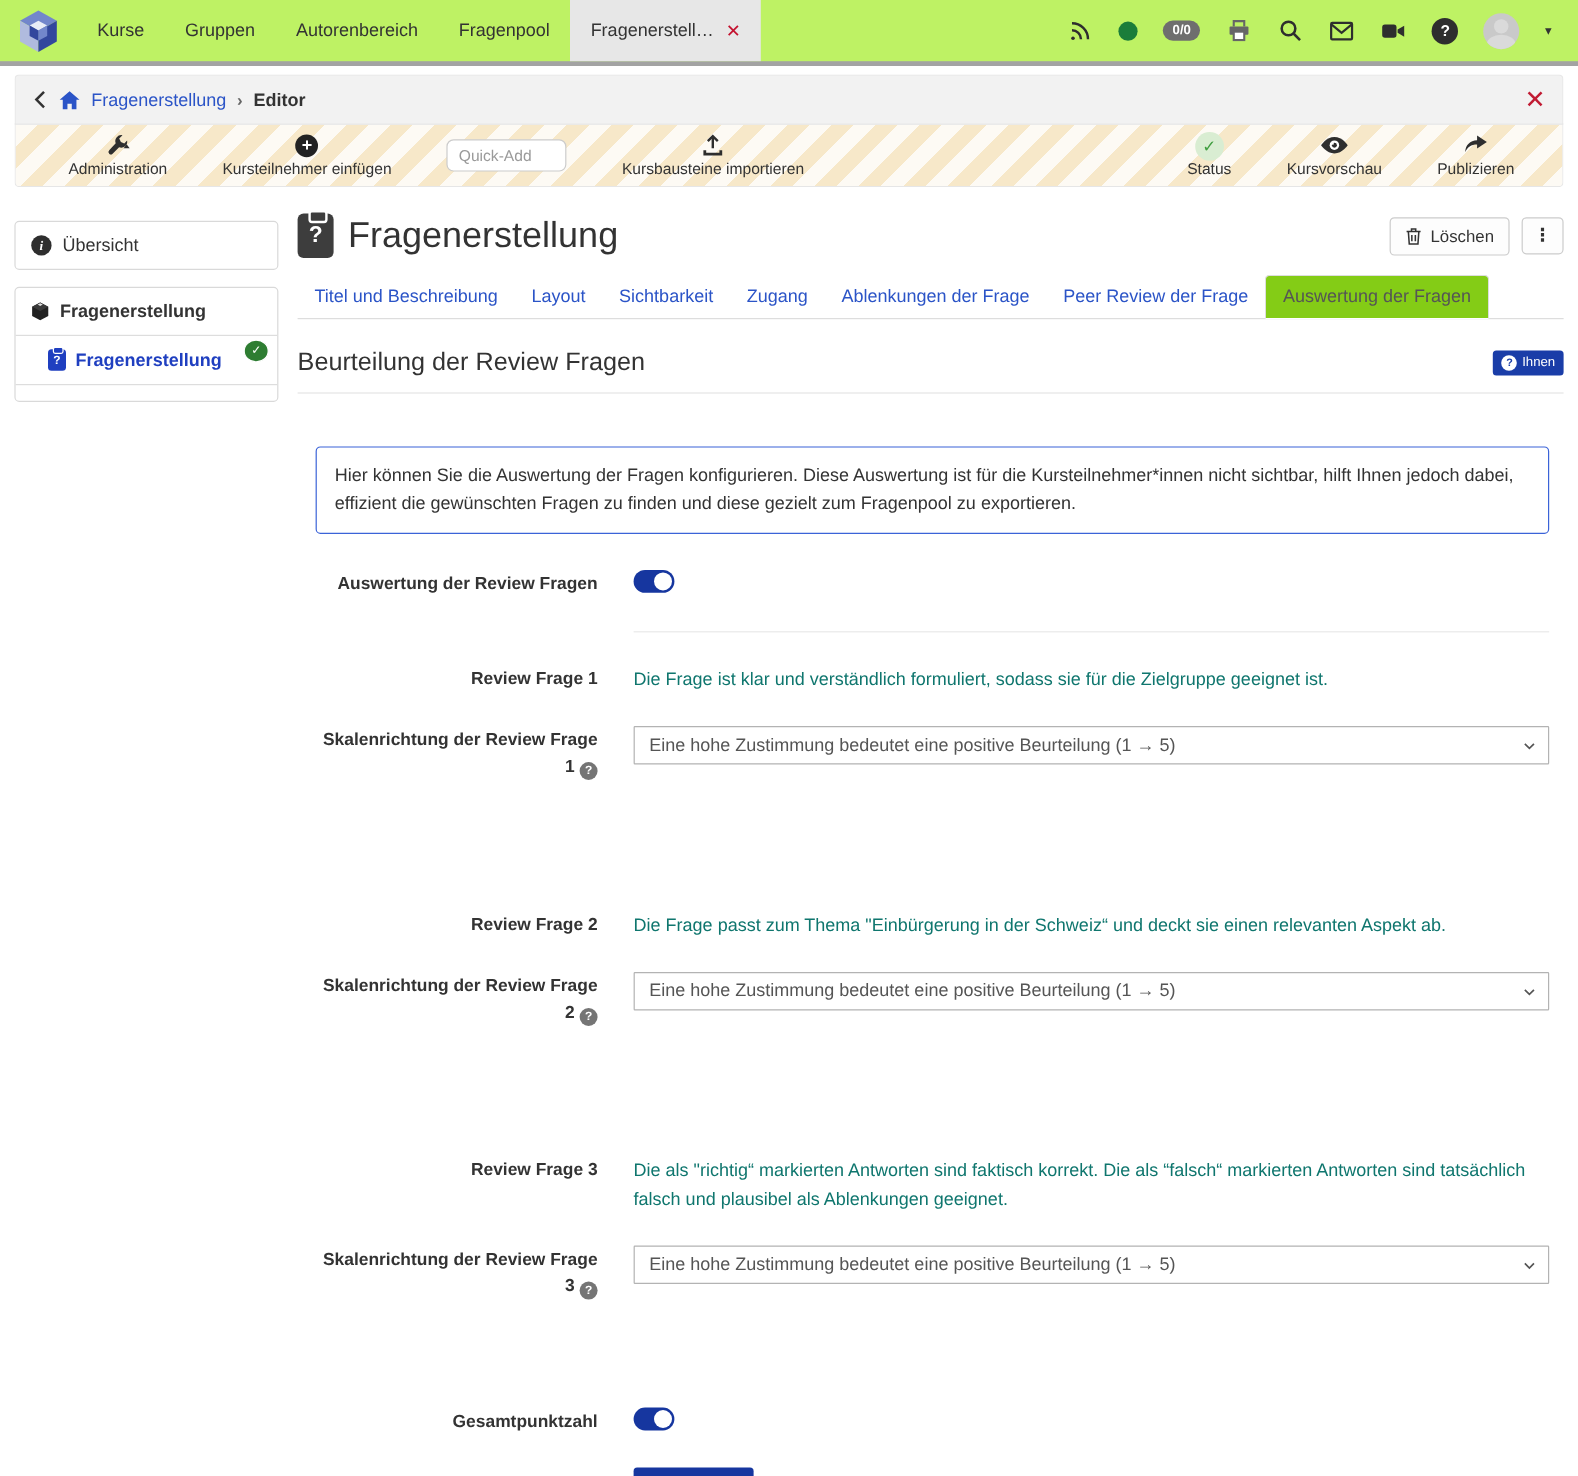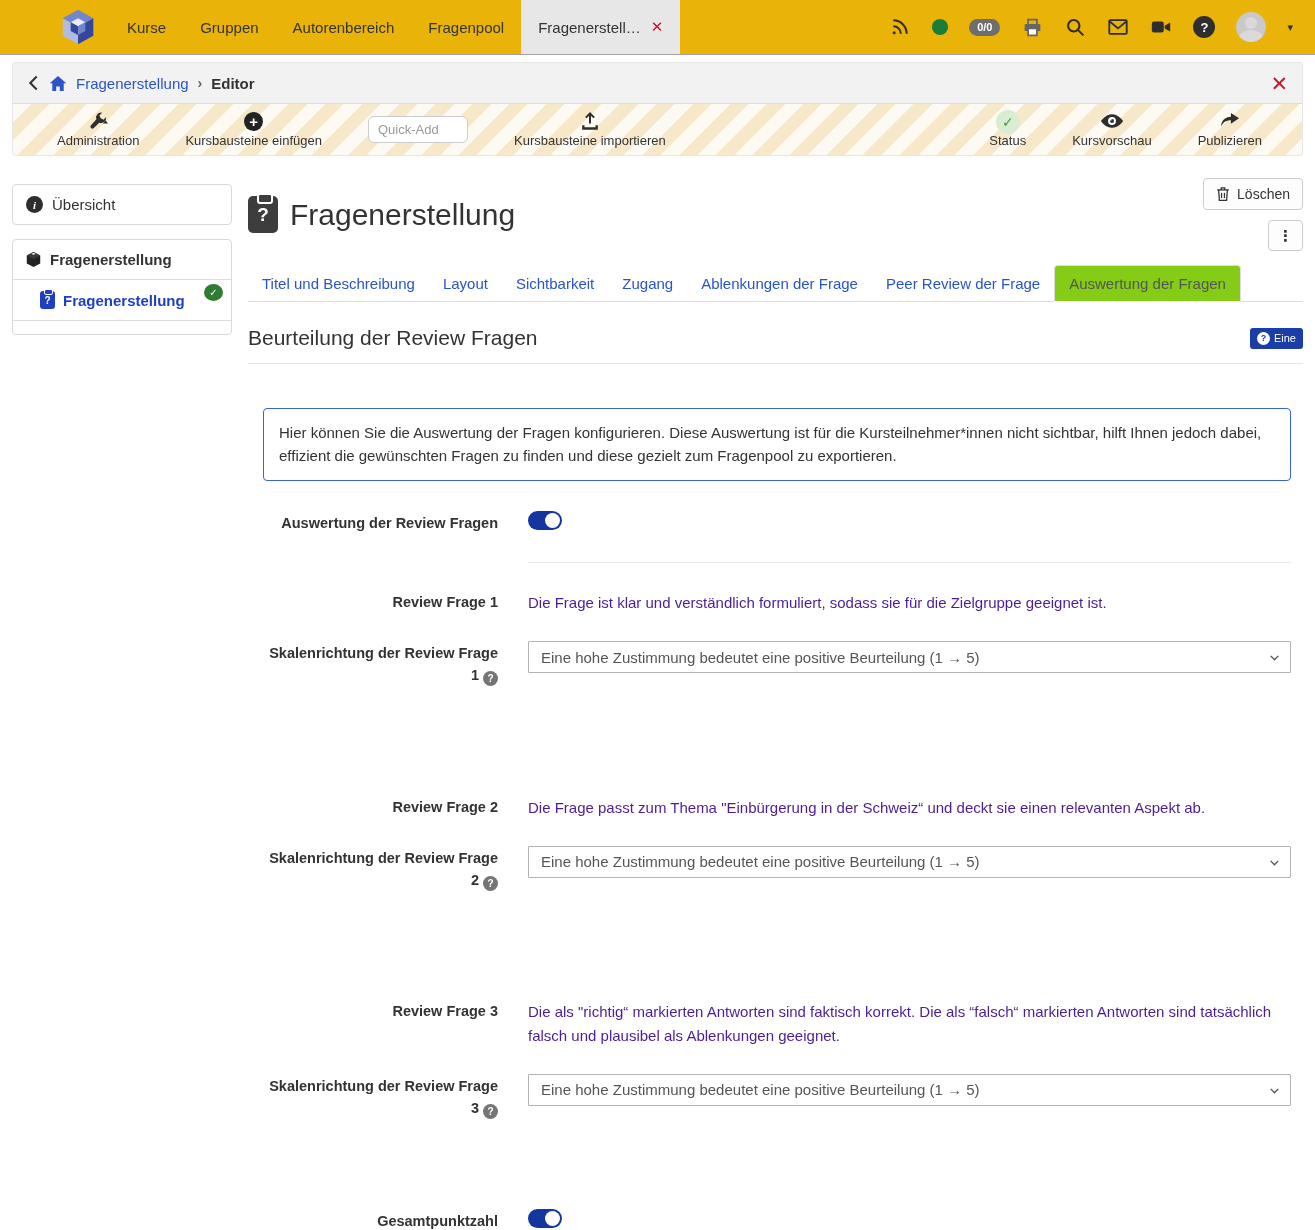--- a/index.html
+++ b/index.html
@@ -3,22 +3,22 @@
 <meta charset="utf-8">
 <style>
   * { box-sizing: border-box; margin: 0; padding: 0; }
   html,body { width:1315px; }
   body {
     font-family: "Liberation Sans", "DejaVu Sans", sans-serif;
     background:#fff; color:#333; font-size:14px;
     width:1315px; min-height:1230px; overflow-x:hidden;
   }
   
-  .navbar { height:55px; background:#eab308; border-bottom:1px solid #a3a3a3;
-            display:flex; align-items:stretch;padding-left:46px; }
+  .navbar { height:55px; background:#bef264; border-bottom:4px solid #a3a3a3;
+            display:flex; align-items:stretch; }
   .nav-logo { width:64px; display:flex; align-items:center; justify-content:center; }
   .nav-links { display:flex; align-items:stretch; }
   .nav-link { display:flex; align-items:center; padding:0 17px; font-size:15px; color:#333; cursor:pointer; }
   .nav-tab-active { display:flex; align-items:center; gap:10px; padding:0 17px; background:#e7e7e7; font-size:15px; color:#333; cursor:pointer; }
   .tab-close { color:#c4122f; font-weight:bold; font-size:15px; cursor:pointer; }
   .nav-right { margin-left:auto; display:flex; align-items:center; gap:21px; padding-right:22px; }
   .nav-ico { width:22px; height:22px; display:flex; align-items:center; justify-content:center; }
   .green-dot { width:16px; height:16px; border-radius:50%; background:#1b7d3a; }
   .pill-badge { background:#6e6e6e; color:#fff; font-size:11px; font-weight:bold;
                 border-radius:10px; padding:3px 8px; line-height:1; }
@@ -79,21 +79,21 @@
 
   
   .main { flex:1; margin-left:16px; margin-top:22px; min-width:0; }
   .title-row { display:flex; align-items:center; }
   .title-left { display:flex; align-items:center; gap:12px; }
   .title-icon { position:relative; width:30px; height:37px; background:#3d3d3d; border-radius:5px; flex:none;
                 display:flex; align-items:center; justify-content:center; color:#fff; font-size:19px; font-weight:bold; }
   .title-icon::before { content:""; position:absolute; top:-3px; left:9px; width:12px; height:7px;
                         background:#3d3d3d; border:2px solid #fff; border-radius:3px; }
   h1.page-title { font-size:30px; font-weight:400; color:#333; }
-  .title-actions { margin-left:auto; display:flex; gap:10px; align-items:flex-end;flex-direction:column; }
+  .title-actions { margin-left:auto; display:flex; gap:10px; align-items:flex-start; }
   .btn-light { display:flex; align-items:center; gap:7px; background:#fdfdfd; border:1px solid #ccc;
                border-radius:4px; padding:7px 12px; font-size:14px; color:#333; cursor:pointer; font-family:inherit; }
   .btn-kebab { background:#fdfdfd; border:1px solid #ccc; border-radius:4px; padding:7px 9px;
                font-size:15px; font-weight:bold; color:#333; cursor:pointer; line-height:1; font-family:inherit; }
 
   .tabs { display:flex; align-items:flex-end; border-bottom:1px solid #ddd; margin-top:14px; }
   .tab { padding:9px 14px; font-size:15px; color:#2b54c7; cursor:pointer; white-space:nowrap; }
   .tab.active { color:#555; background:#84cc16; border:1px solid #ddd; border-bottom:1px solid #fff;
                 border-radius:4px 4px 0 0; margin-bottom:-1px; }
 
@@ -110,21 +110,21 @@
   .form { margin-top:30px; }
   .frow { display:flex; align-items:flex-start; }
   .flabel { width:250px; flex:none; text-align:right; font-weight:bold; font-size:14.5px; color:#333;
             line-height:1.5; padding-top:2px; }
   .ffield { flex:1; margin-left:30px; margin-right:12px; min-width:0; }
   .toggle { width:34px; height:19px; background:#16369f; border-radius:10px; position:relative;
             cursor:pointer; display:inline-block; }
   .toggle::after { content:""; position:absolute; right:2px; top:2px; width:15px; height:15px;
                    border-radius:50%; background:#fff; }
   .field-divider { border:none; border-top:1px solid #e9e9e9; margin:27px 12px 27px 280px; }
-  .qtext { font-size:15px; color:#4c1d95; line-height:1.55; padding-top:1px; }
+  .qtext { font-size:15px; color:#0f766e; line-height:1.55; padding-top:1px; }
   .qhelp { display:inline-flex; width:15px; height:15px; border-radius:50%; background:#757575; color:#fff;
            font-size:10px; font-weight:bold; align-items:center; justify-content:center;
            vertical-align:-2px; margin-left:4px; cursor:pointer; }
   .select { position:relative; height:32px; border:1px solid #b3b3b3; border-radius:1px; background:#fff;
             display:flex; align-items:center; padding:0 30px 0 12px; font-size:15px; color:#555; cursor:pointer; }
   .select .chev { position:absolute; right:9px; top:9px; }
   .qrow { margin-bottom:27px; }
   .group-gap { height:108px; }
   .btn-primary { background:#16369f; color:#fff; border:none; border-radius:3px; padding:9px 16px;
                  font-size:15px; cursor:pointer; font-family:inherit; }
@@ -216,21 +216,21 @@
           <path d="M22.5 7.2a6 6 0 0 1-8 6.8L8 20.5a2.4 2.4 0 1 1-3.4-3.4L11.1 10a6 6 0 0 1 6.8-8l-3.3 3.3 1.7 3.4 3.4 1.7z" fill="#2e2e2e"></path>
           <path d="M21 21l3-4 3 4z" transform="translate(-2,-6)" fill="#2e2e2e"></path>
         </svg>
       </span>
       <span class="tool-label">Administration</span>
     </div>
     <div class="tool-item">
       <span class="tool-ico">
           <span class="plus-circle">+</span>
         </span>
-      <span class="tool-label">Kursbausteine einfügen</span>
+      <span class="tool-label">Kursteilnehmer einfügen</span>
     </div>
     <input class="quickadd" type="text" placeholder="Quick-Add" style="">
     <div class="tool-item">
       <span class="tool-ico">
         <svg width="20" height="20" viewBox="0 0 24 24" fill="none" stroke="#2e2e2e" stroke-width="2.4">
           <line x1="12" y1="15" x2="12" y2="3"></line>
             <polyline points="7,8 12,3 17,8"></polyline>
           <path d="M4 17v4h16v-4" stroke-width="2.8"></path>
         </svg>
       </span>
@@ -318,21 +318,21 @@
       <span class="tab">Zugang</span>
       <span class="tab">Ablenkungen der Frage</span>
       <span class="tab">Peer Review der Frage</span>
       <span class="tab active">Auswertung der Fragen</span>
     </div>
 
     <div class="section-head">
       <h2 class="section-title">Beurteilung der Review Fragen</h2>
       <span class="help-badge">
         <span class="qdisc">?</span>
-        <span>Eine</span>
+        <span>Ihnen</span>
       </span>
     </div>
 
     <div class="infobox">Hier können Sie die Auswertung der Fragen konfigurieren. Diese Auswertung ist für die Kursteilnehmer*innen nicht sichtbar, hilft Ihnen jedoch dabei, effizient die gewünschten Fragen zu finden und diese gezielt zum Fragenpool zu exportieren.</div>
 
     <div class="form">
 
       <div class="frow">
         <div class="flabel">Auswertung der Review Fragen</div>
         <div class="ffield"><span class="toggle"></span></div>

